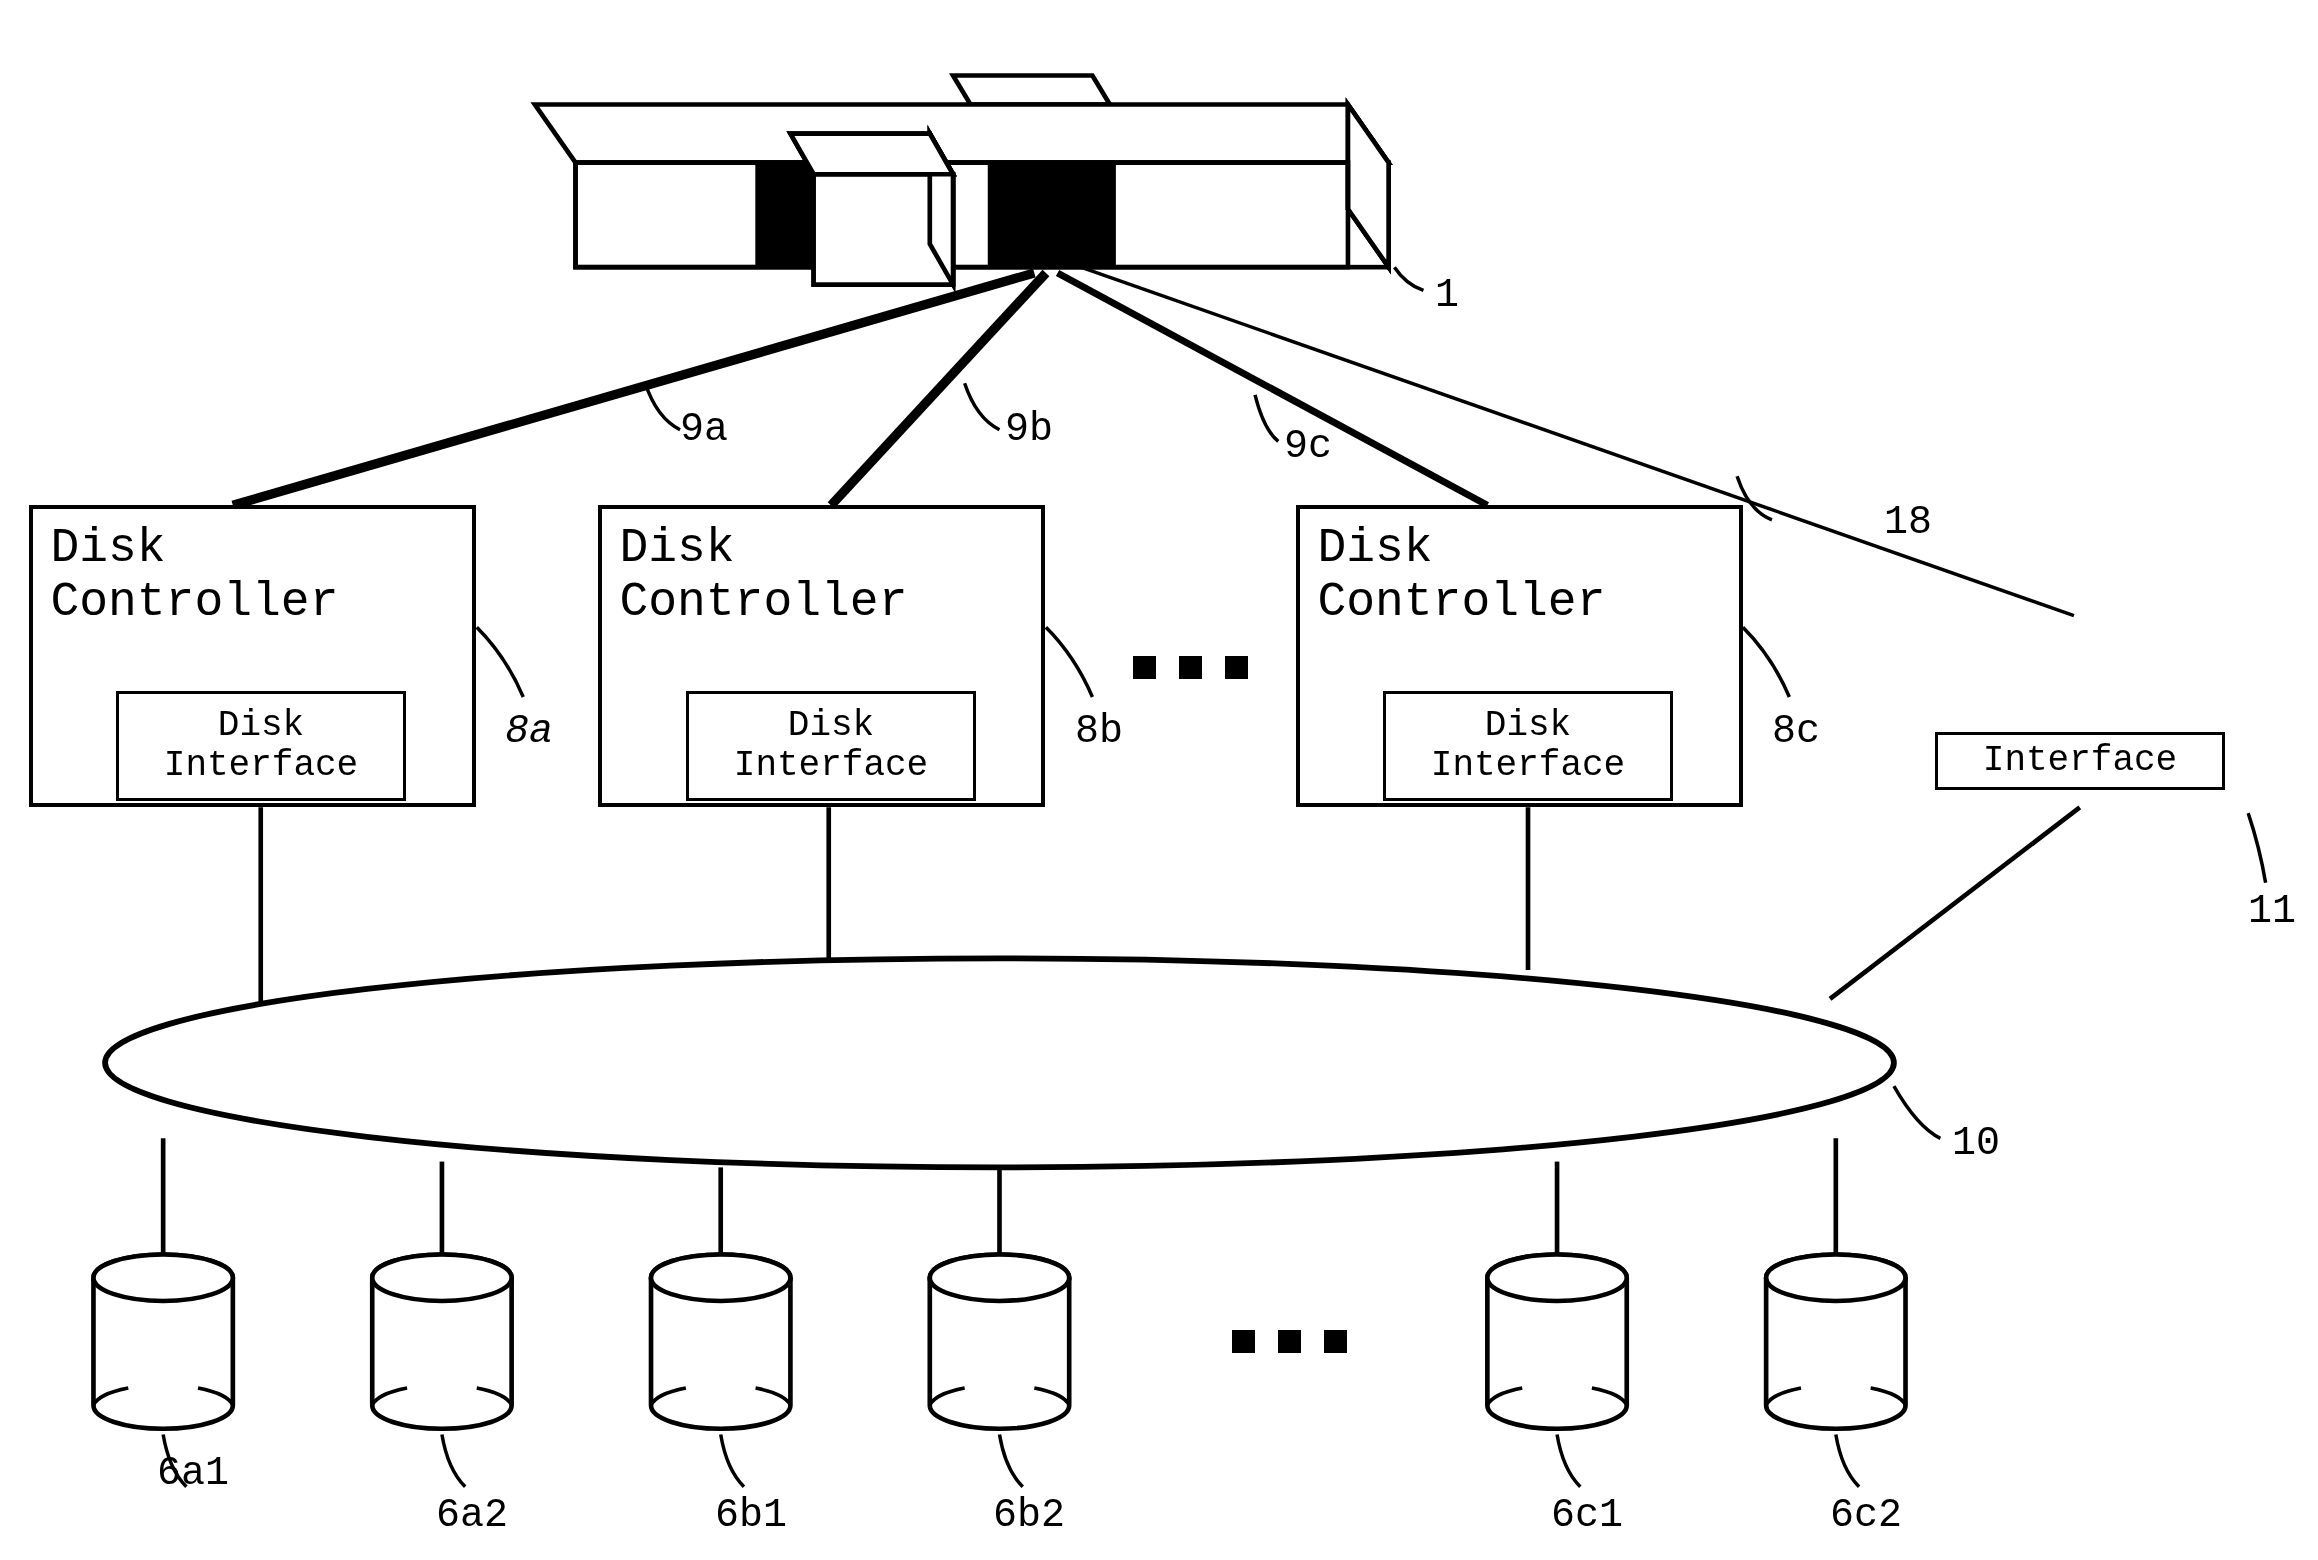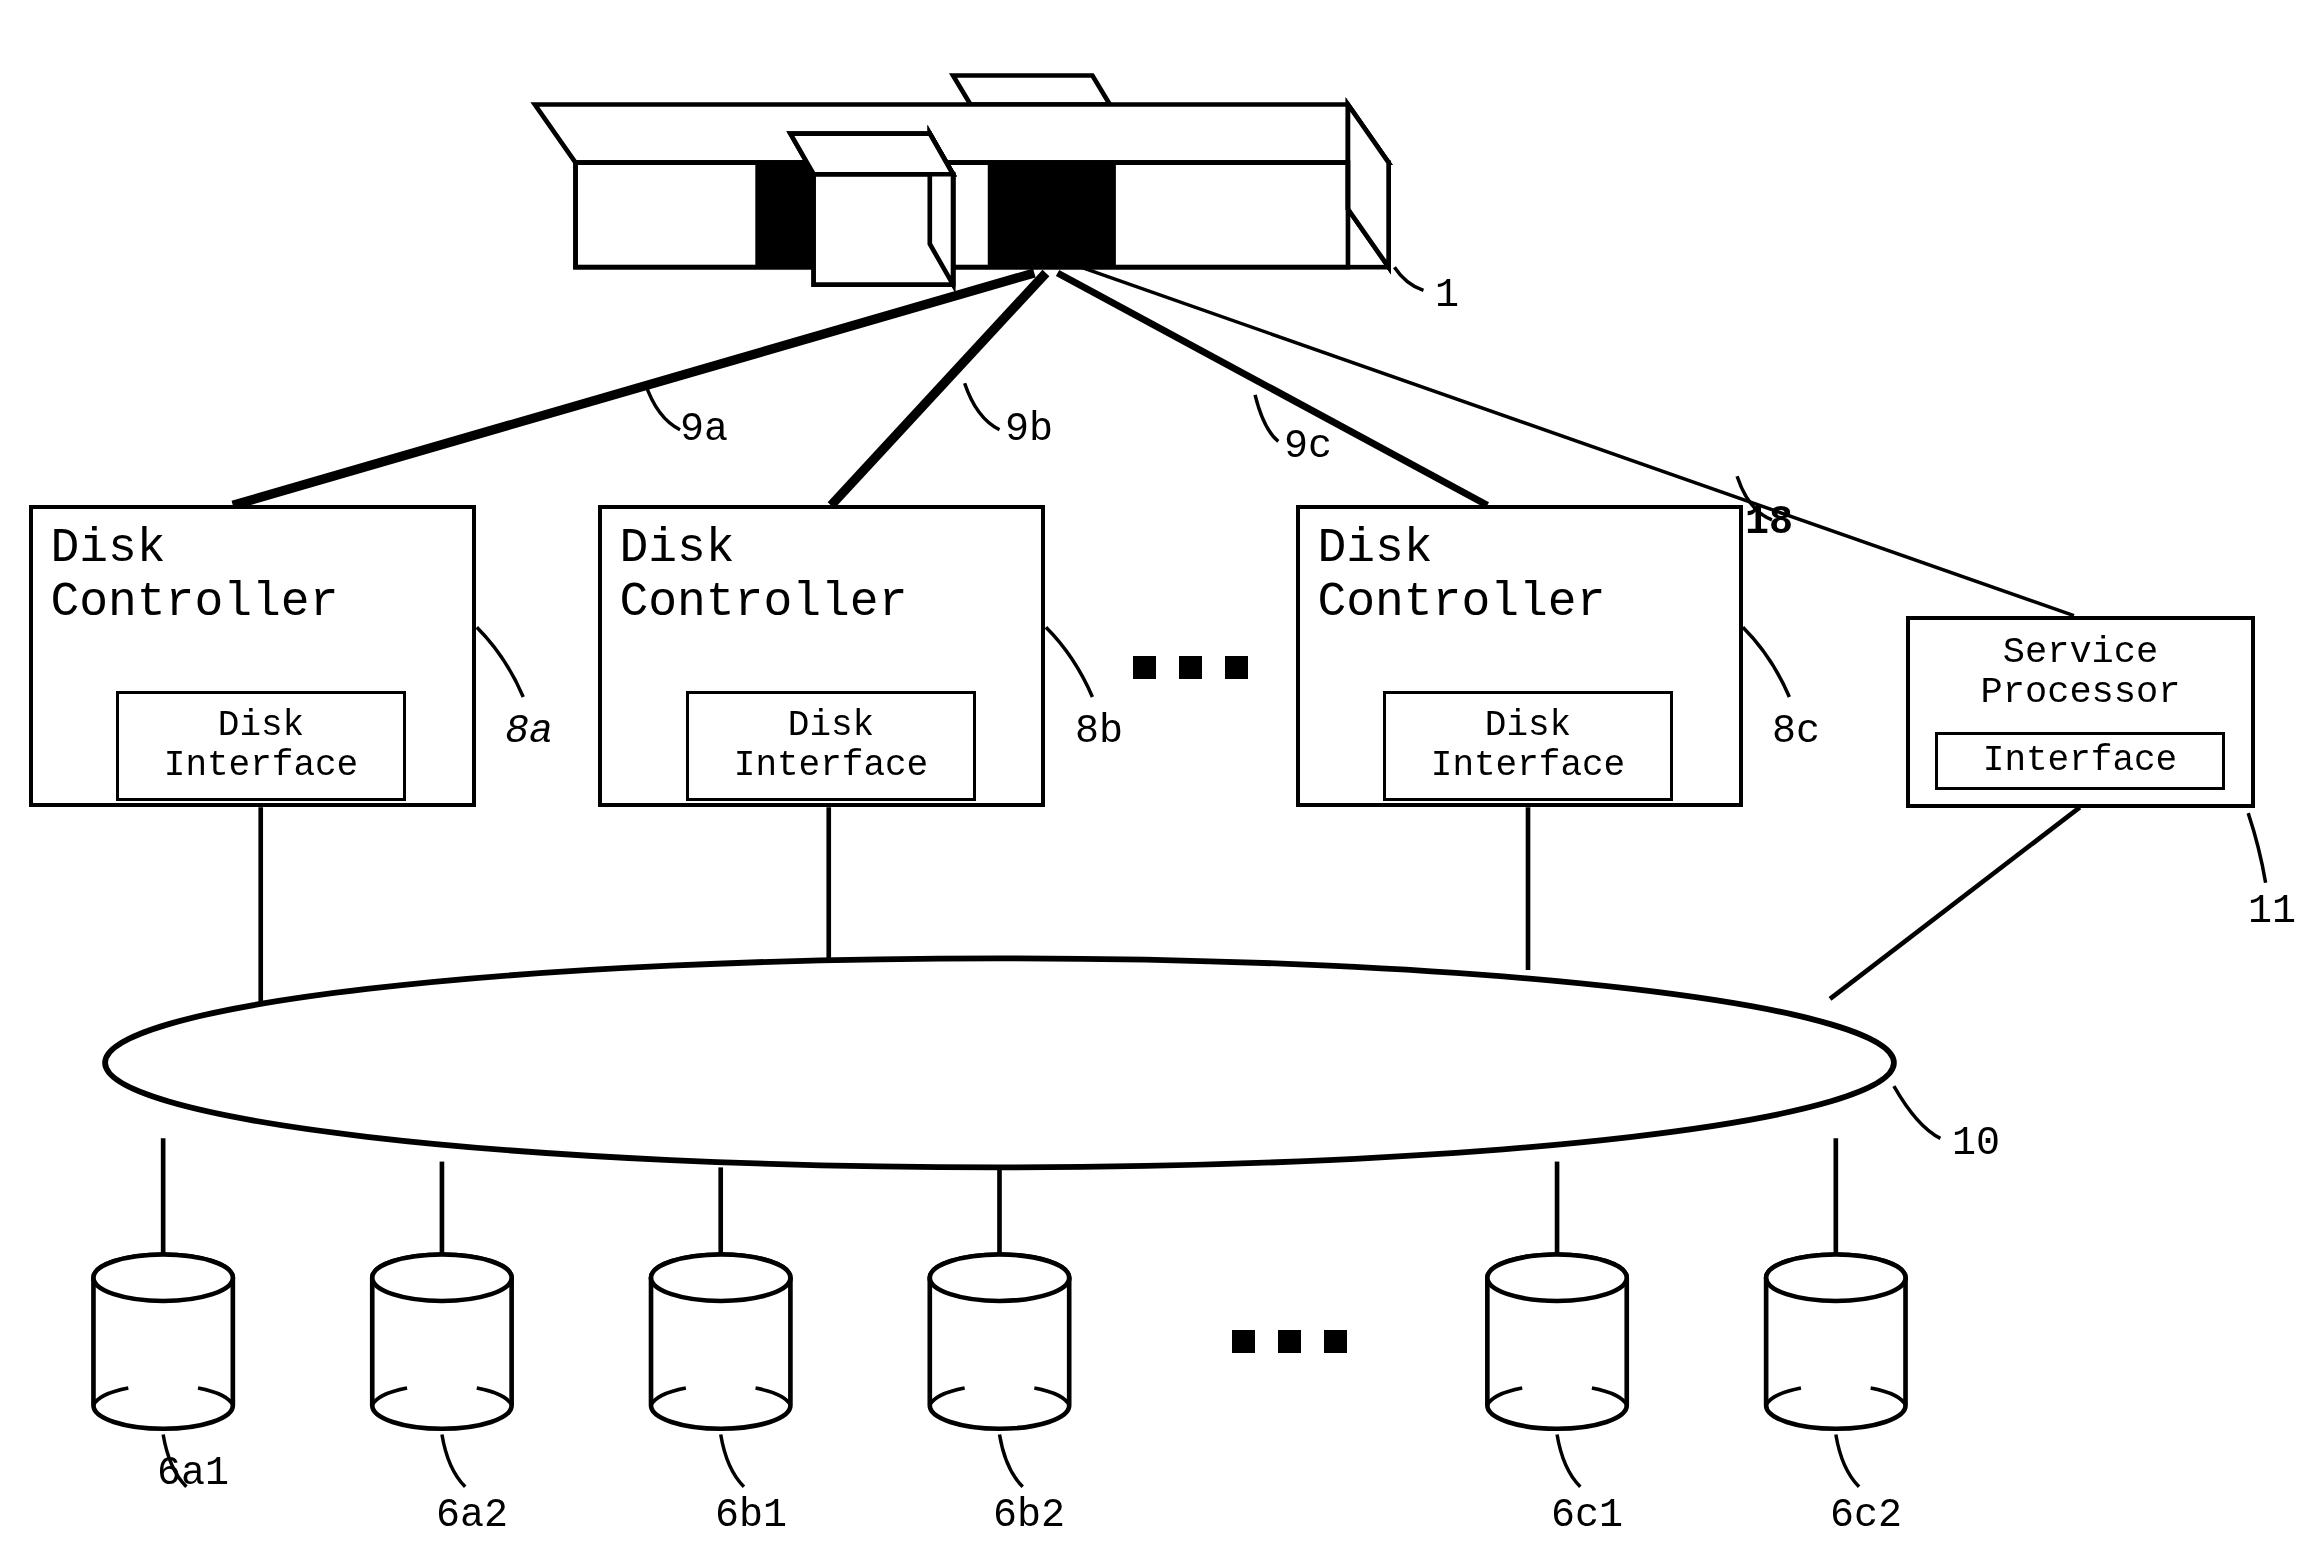--- a/index.html
+++ b/index.html
@@ -202,44 +202,41 @@
   <div class="inner-text">Disk<br>Interface</div>
 </div>
 
 <div class="box" style="left:1296px; top:505px; width:447px; height:302px;">
   <div class="box-title">Disk Controller</div>
 </div>
 <div class="inner-box" style="left:1383px; top:691px; width:290px; height:110px;">
   <div class="inner-text">Disk<br>Interface</div>
 </div>
 
-<div class="box" style="left:1906px; top:616px; width:349px; height:192px; align-items:center;">
-  <div class="sp-title">Service<br>Processor</div>
-</div>
 <div class="inner-box" style="left:1935px; top:732px; width:290px; height:58px;">
   <div class="inner-text" style="font-size:36px;">Interface</div>
 </div>
 
 <div class="ellipsis" style="left:1133px; top:656px;">
   <div class="dot"></div>
       <div class="dot"></div>
       <div class="dot"></div>
 </div>
 
 <div class="ellipsis" style="left:1232px; top:1330px;">
   <div class="dot"></div>
       <div class="dot"></div>
       <div class="dot"></div>
 </div>
 
 <div class="label" style="left:1435px; top:273px;">1</div>
 <div class="label" style="left:680px; top:407px;">9a</div>
 <div class="label" style="left:1005px; top:407px;">9b</div>
 <div class="label" style="left:1284px; top:424px;">9c</div>
-<div class="label" style="left:1745px; top:500px;font-weight:bold;">18</div>
+<div class="label" style="left:1884px; top:500px;">18</div>
 <div class="label" style="left:505px; top:709px;font-style:italic;">8a</div>
 <div class="label" style="left:1075px; top:709px;">8b</div>
 <div class="label" style="left:1772px; top:709px;">8c</div>
 <div class="label" style="left:2248px; top:889px;">11</div>
 <div class="label" style="left:1952px; top:1121px;">10</div>
 <div class="label" style="left:157px; top:1451px;">6a1</div>
 <div class="label" style="left:436px; top:1493px;">6a2</div>
 <div class="label" style="left:715px; top:1493px;">6b1</div>
 <div class="label" style="left:993px; top:1493px;">6b2</div>
 <div class="label" style="left:1551px; top:1493px;">6c1</div>

